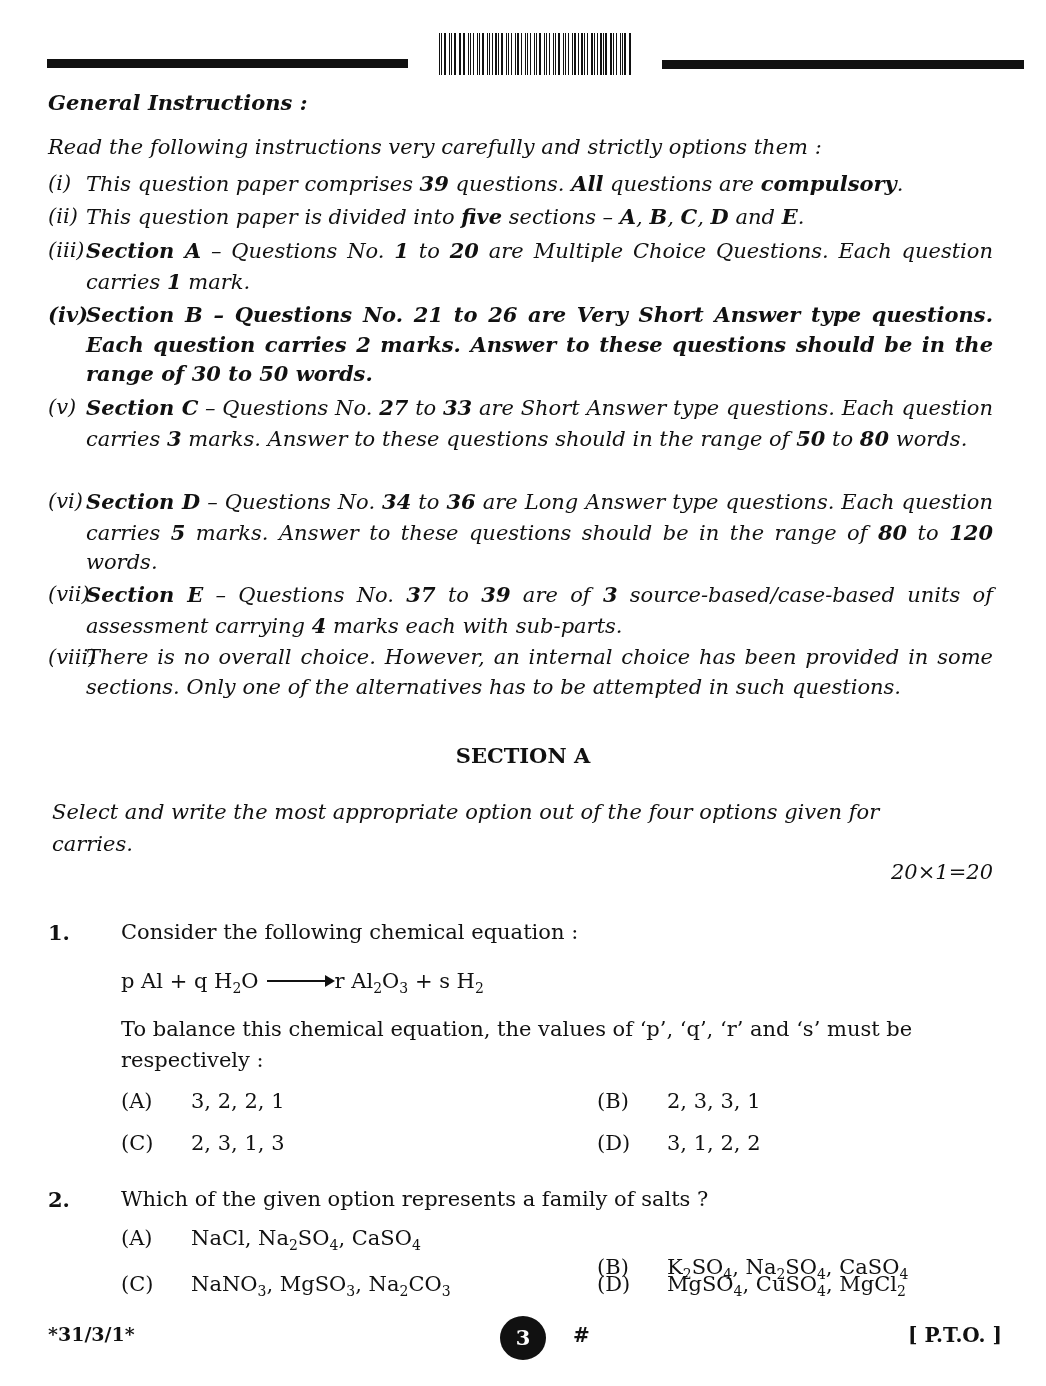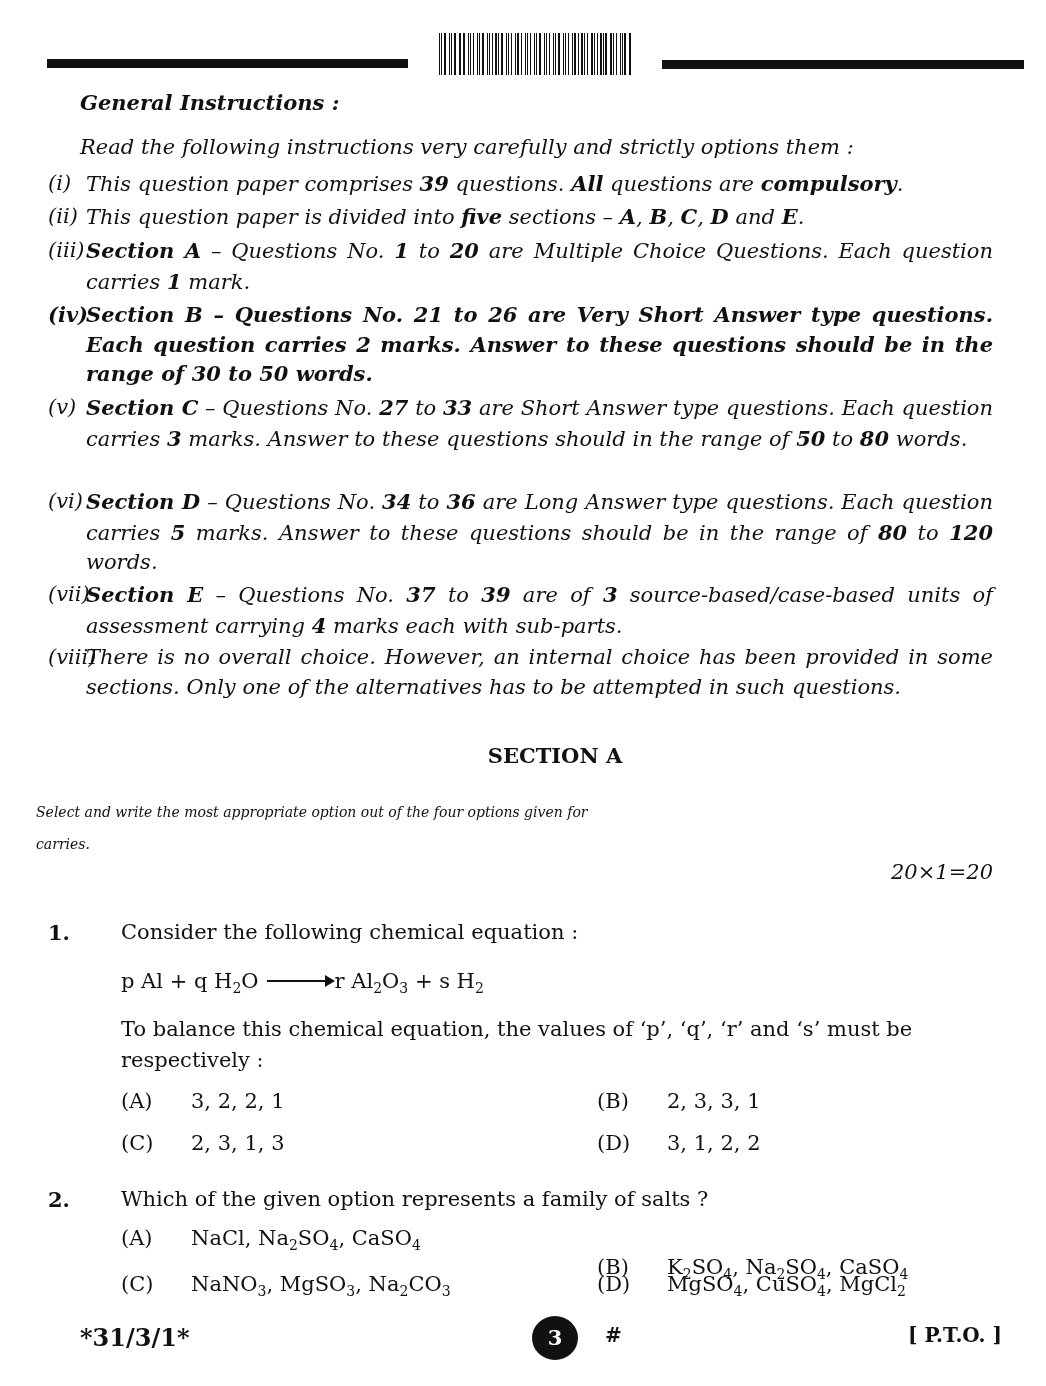--- a/index.html
+++ b/index.html
@@ -1,41 +1,41 @@
 <!DOCTYPE html>
 <html><head>
 <meta charset="utf-8">
 <style>
   html, body { margin: 0; padding: 0; background: #ffffff; }
   body {
     width: 1046px; height: 1386px; position: relative; overflow: hidden;
     font-family: "DejaVu Serif", "Liberation Serif", serif;
     color: #111111;
   }
-  .abs { position: absolute; margin-left: 32px; }
+  .abs { position: absolute; }
   .rule { position: absolute; background: #111; height: 9px; }
   #barcode { position: absolute; left: 439px; top: 33px; width: 193px; height: 42px; display: flex; align-items: stretch; }
   #barcode span { display: block; background: #111; height: 100%; }
   .gi-title { left: 48px; top: 90px; font-size: 21px; font-style: italic; font-weight: bold; }
   .intro { left: 48px; top: 135px; font-size: 21px; font-style: italic; }
   .instr { position: absolute; left: 48px; width: 945px; font-size: 21px; font-style: italic; line-height: 29.5px; }
   .instr .num { position: absolute; left: 0; top: 0; width: 70px; }
   .instr .txt { margin-left: 38px; text-align: justify; }
   .sec-head { left: 0; width: 1046px; top: 743px; text-align: center; font-size: 21px; font-weight: bold; }
-  .sec-intro { position: absolute; left: 36px; top: 797px; width: 945px; font-size: 14px; font-style: italic; line-height: 31.5px; }
+  .sec-intro { position: absolute; left: 52px; top: 797px; width: 945px; font-size: 21px; font-style: italic; line-height: 31.5px; }
   .sec-intro .line { display: block; }
   .marks { position: absolute; right: 53px; top: 860px; font-size: 21px; font-style: italic; }
   .q { position: absolute; font-size: 21px; }
   .qnum { position: absolute; left: 48px; font-weight: bold; font-size: 21px; }
   .opt { position: absolute; font-size: 21px; }
   .opt .lbl { display: inline-block; width: 70px; }
   sub { font-size: 14px; vertical-align: -5px; line-height: 0; }
   .arrow { display: inline-block; width: 66px; height: 2px; background: #111; vertical-align: middle; position: relative; margin: 0 2px 0 8px; top: -2px; }
   .arrow::after { content: ""; position: absolute; right: -2px; top: -5px; border-left: 10px solid #111; border-top: 6px solid transparent; border-bottom: 6px solid transparent; }
-  .footer-code { left: 48px; top: 1323px; font-size: 24px; font-weight: bold; }
+  .footer-code { left: 48px; top: 1323px; font-size: 19px; font-weight: bold; }
   .page-badge { left: 500px; top: 1316px; width: 46px; height: 44px; border-radius: 50%; background: #111; color: #fff; text-align: center; line-height: 44px; font-weight: bold; font-size: 21px; }
   .hash { left: 573px; top: 1323px; font-size: 20px; font-weight: bold; }
   .pto { right: 44px; top: 1323px; font-size: 20px; font-weight: bold; }
 </style>
 </head>
 <body>
 
 <div class="rule" style="left:47px; top:59px; width:361px;"></div>
 <div id="barcode">
     <span style="width: 2px; margin-right: 1px;"></span>

